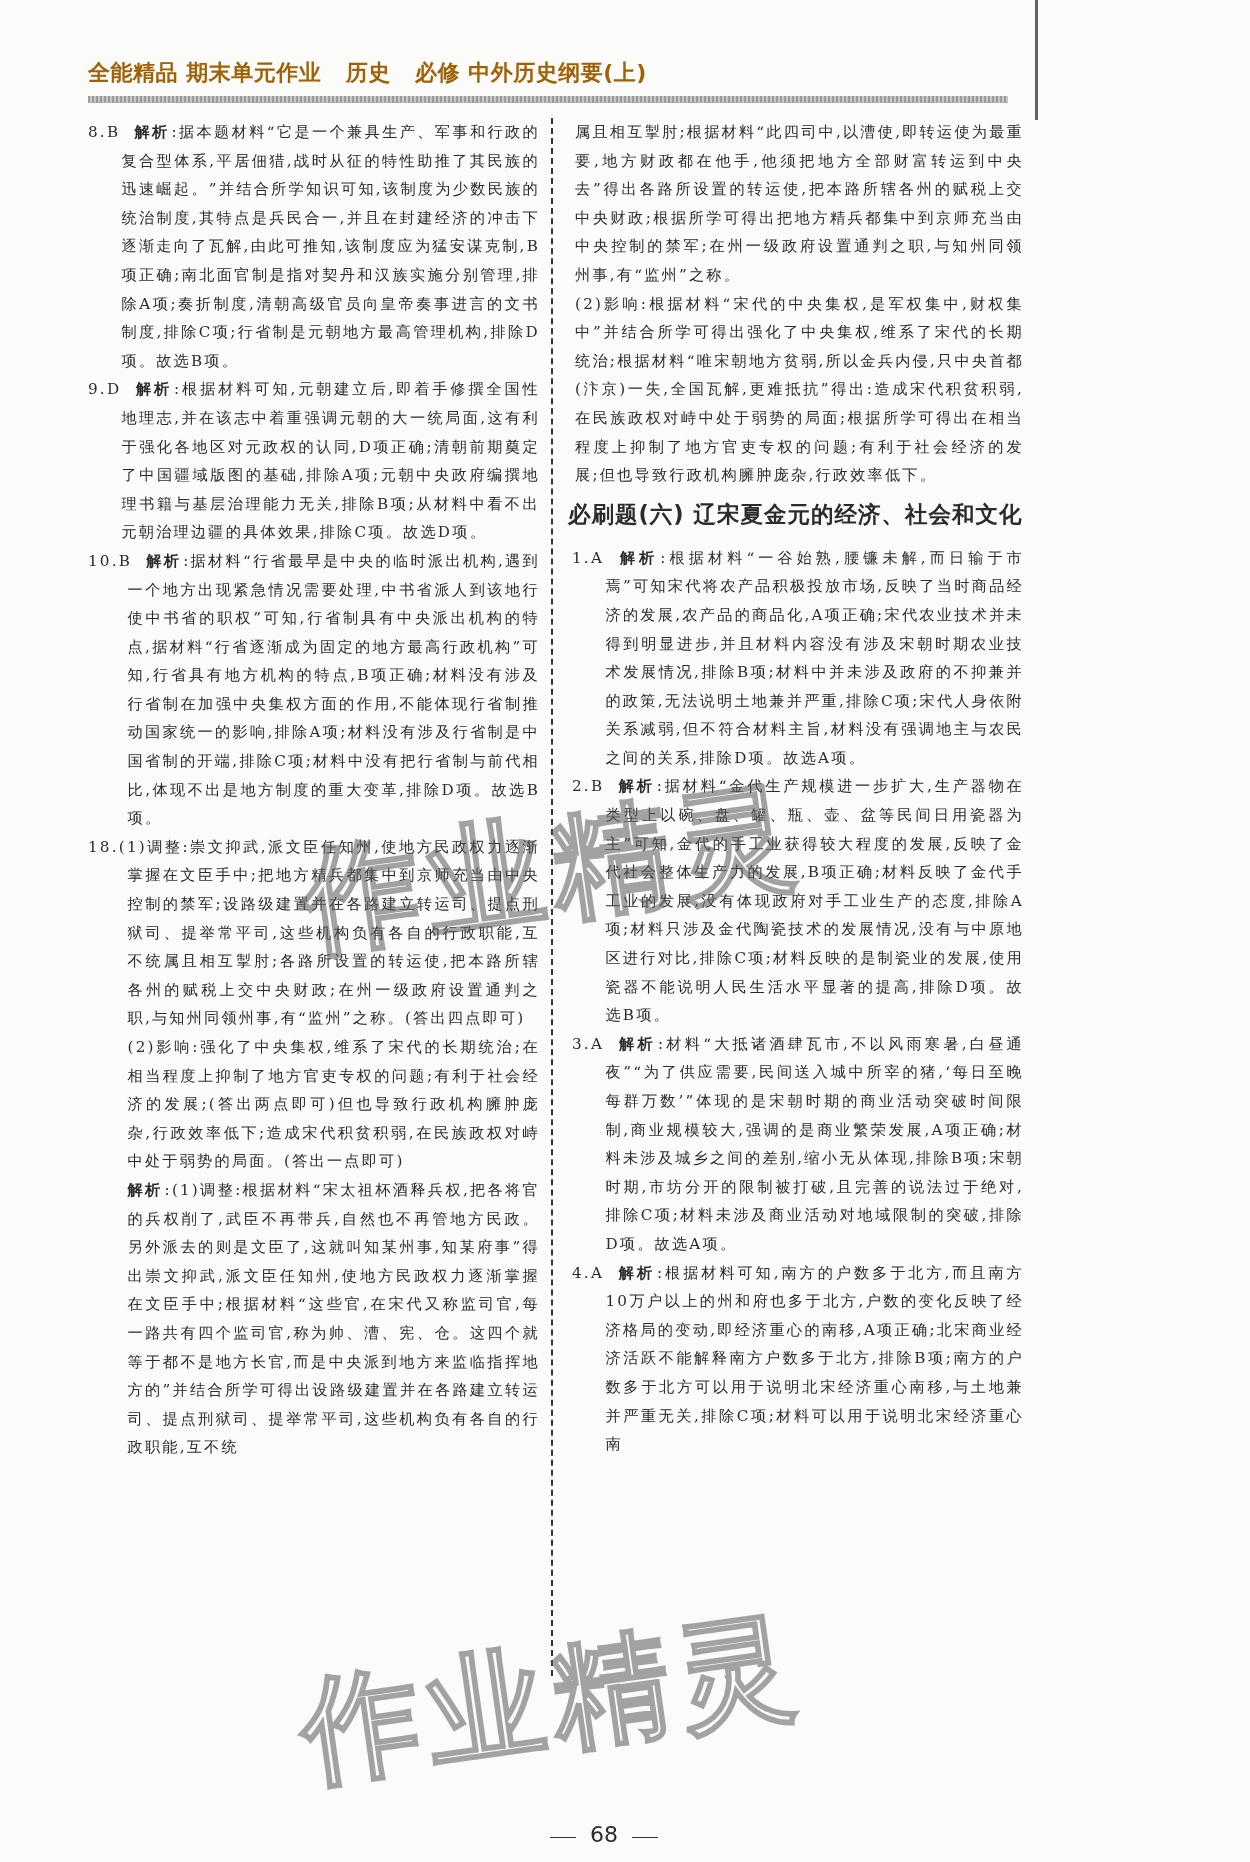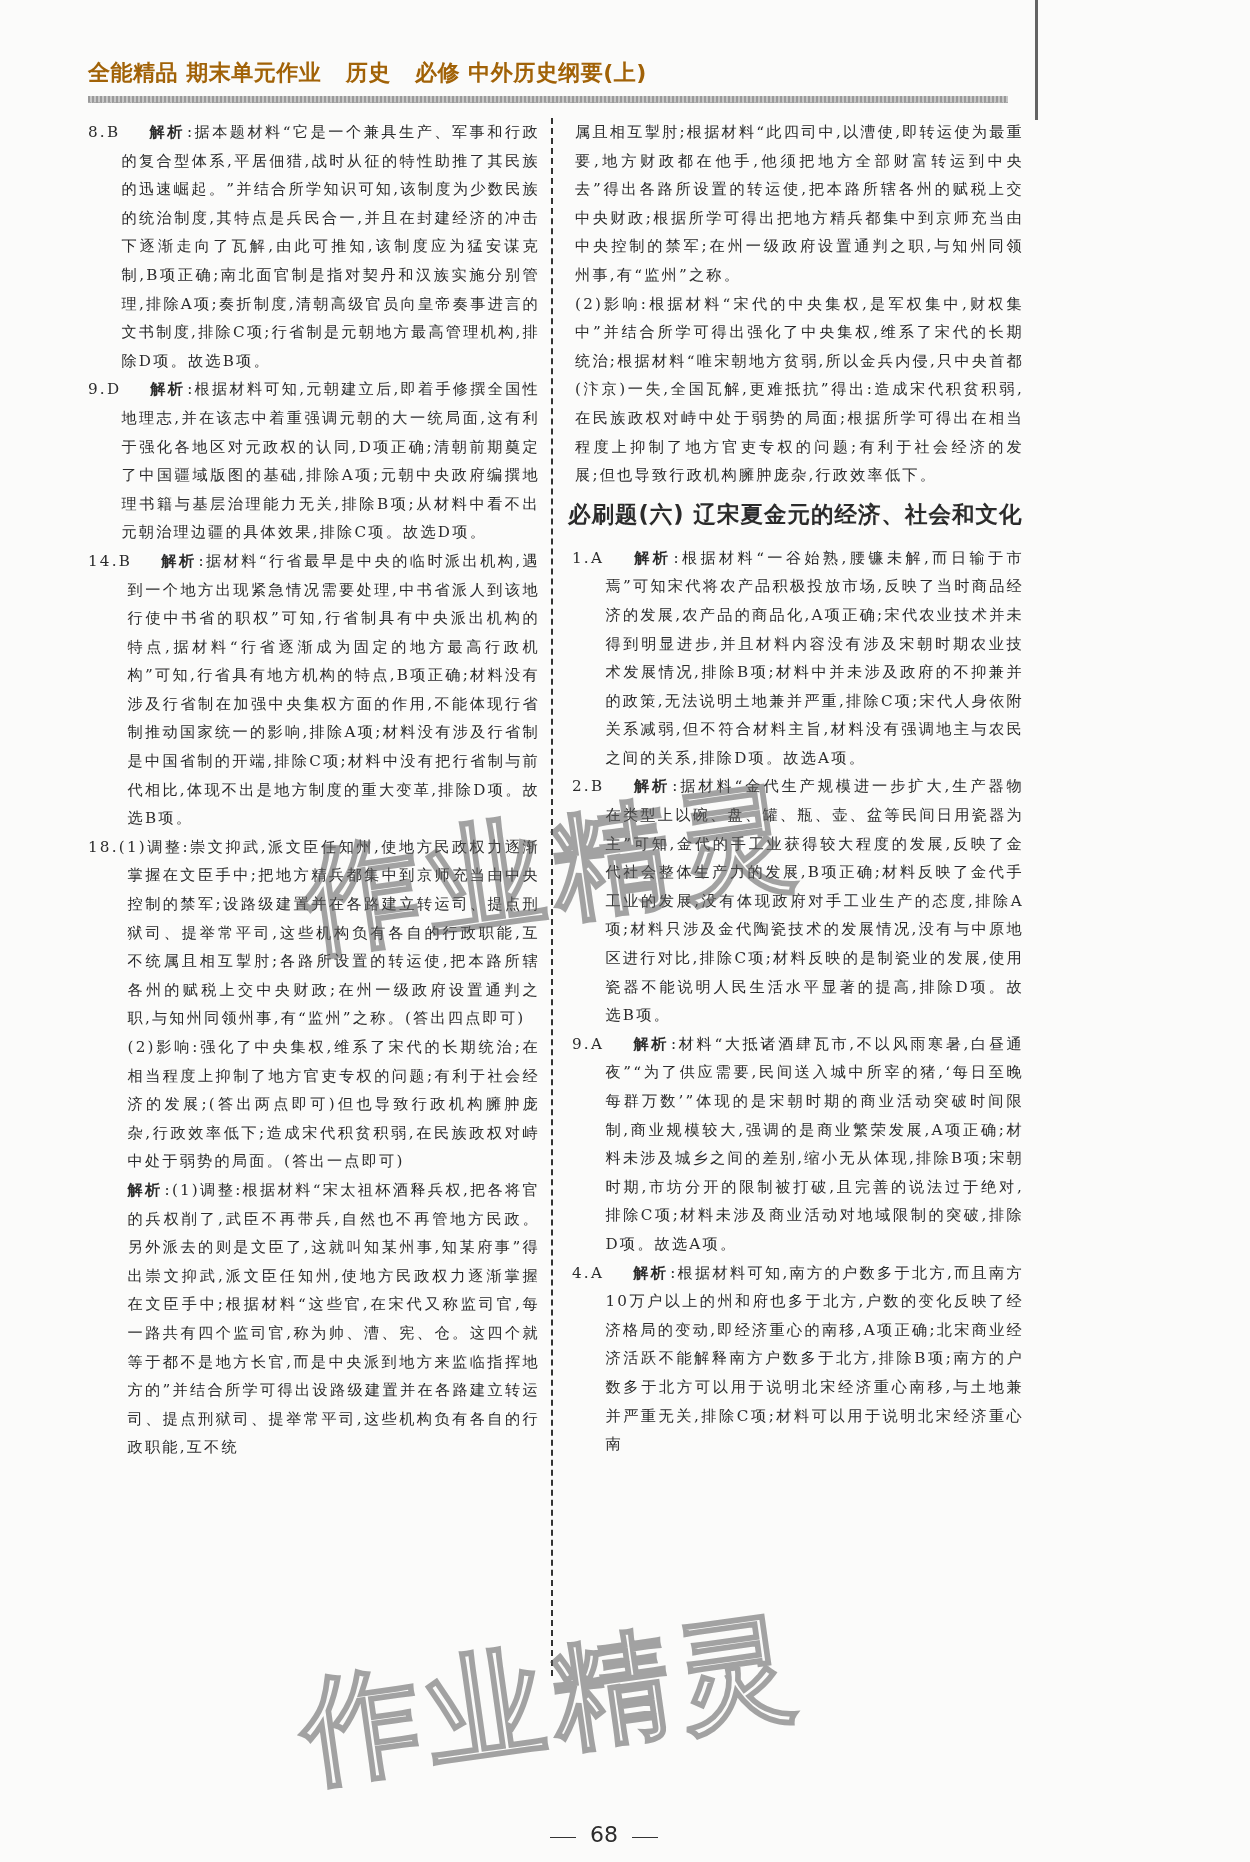--- a/index.html
+++ b/index.html
@@ -22,21 +22,21 @@
     .col-right { left: 572px; width: 452px; }
     .divider {
       position: absolute; left: 551px; top: 118px; width: 0; height: 1558px;
       border-left: 2px dashed #333;
     }
     .item { text-indent: -2.2em; padding-left: 2.2em; text-align: justify; }
     .item.wide { text-indent: -2.6em; padding-left: 2.6em; }
     .sub { padding-left: 2.2em; text-align: justify; }
     .sub.wide { padding-left: 2.6em; }
     .num { font-family: "DejaVu Serif", serif; }
-    .ans-label { font-family: "DejaVu Sans", sans-serif; font-weight: bold; margin: 0 2px 0 29px; }
+    .ans-label { font-family: "DejaVu Sans", sans-serif; font-weight: bold; margin: 0 2px 0 14px; }
     .ans-label.inline { margin-left: 0; }
     .section-title {
       font-family: "DejaVu Sans", "Liberation Sans", sans-serif; font-weight: bold; font-size: 22.5px;
       letter-spacing: 1px; margin: 4px 0 10px -4px; line-height: 40px; white-space: nowrap;
     }
     .page-wrap { position: absolute; left: 432px; top: 1822px; width: 240px; text-align: right; }
     .watermark {
       position: absolute; font-family: "DejaVu Sans", sans-serif; font-weight: bold; font-size: 118px;
       color: transparent; -webkit-text-stroke: 2px rgba(90,90,90,0.55); transform: rotate(-8deg);
       letter-spacing: 8px; pointer-events: none; white-space: nowrap;
@@ -56,21 +56,21 @@
 <div class="divider"></div>
 
 <div class="col col-left">
   <div class="item">
     <span class="num">8.B</span><span class="ans-label">解析</span><span>:据本题材料“它是一个兼具生产、军事和行政的复合型体系,平居佃猎,战时从征的特性助推了其民族的迅速崛起。”并结合所学知识可知,该制度为少数民族的统治制度,其特点是兵民合一,并且在封建经济的冲击下逐渐走向了瓦解,由此可推知,该制度应为猛安谋克制,B项正确;南北面官制是指对契丹和汉族实施分别管理,排除A项;奏折制度,清朝高级官员向皇帝奏事进言的文书制度,排除C项;行省制是元朝地方最高管理机构,排除D项。故选B项。</span>
   </div>
   <div class="item">
     <span class="num">9.D</span><span class="ans-label">解析</span><span>:根据材料可知,元朝建立后,即着手修撰全国性地理志,并在该志中着重强调元朝的大一统局面,这有利于强化各地区对元政权的认同,D项正确;清朝前期奠定了中国疆域版图的基础,排除A项;元朝中央政府编撰地理书籍与基层治理能力无关,排除B项;从材料中看不出元朝治理边疆的具体效果,排除C项。故选D项。</span>
   </div>
   <div class="item wide">
-    <span class="num">14.B</span><span class="ans-label">解析</span><span>:据材料“行省最早是中央的临时派出机构,遇到一个地方出现紧急情况需要处理,中书省派人到该地行使中书省的职权”可知,行省制具有中央派出机构的特点,据材料“行省逐渐成为固定的地方最高行政机构”可知,行省具有地方机构的特点,B项正确;材料没有涉及行省制在加强中央集权方面的作用,不能体现行省制推动国家统一的影响,排除A项;材料没有涉及行省制是中国省制的开端,排除C项;材料中没有把行省制与前代相比,体现不出是地方制度的重大变革,排除D项。故选B项。</span>
+    <span class="num">10.B</span><span class="ans-label">解析</span><span>:据材料“行省最早是中央的临时派出机构,遇到一个地方出现紧急情况需要处理,中书省派人到该地行使中书省的职权”可知,行省制具有中央派出机构的特点,据材料“行省逐渐成为固定的地方最高行政机构”可知,行省具有地方机构的特点,B项正确;材料没有涉及行省制在加强中央集权方面的作用,不能体现行省制推动国家统一的影响,排除A项;材料没有涉及行省制是中国省制的开端,排除C项;材料中没有把行省制与前代相比,体现不出是地方制度的重大变革,排除D项。故选B项。</span>
   </div>
   <div class="item wide">
     <span class="num">18.</span><span>(1)调整:崇文抑武,派文臣任知州,使地方民政权力逐渐掌握在文臣手中;把地方精兵都集中到京师充当由中央控制的禁军;设路级建置并在各路建立转运司、提点刑狱司、提举常平司,这些机构负有各自的行政职能,互不统属且相互掣肘;各路所设置的转运使,把本路所辖各州的赋税上交中央财政;在州一级政府设置通判之职,与知州同领州事,有“监州”之称。(答出四点即可)</span>
   </div>
   <div class="sub wide">(2)影响:强化了中央集权,维系了宋代的长期统治;在相当程度上抑制了地方官吏专权的问题;有利于社会经济的发展;(答出两点即可)但也导致行政机构臃肿庞杂,行政效率低下;造成宋代积贫积弱,在民族政权对峙中处于弱势的局面。(答出一点即可)</div>
   <div class="sub wide">
     <span class="ans-label inline">解析</span><span>:(1)调整:根据材料“宋太祖杯酒释兵权,把各将官的兵权削了,武臣不再带兵,自然也不再管地方民政。另外派去的则是文臣了,这就叫知某州事,知某府事”得出崇文抑武,派文臣任知州,使地方民政权力逐渐掌握在文臣手中;根据材料“这些官,在宋代又称监司官,每一路共有四个监司官,称为帅、漕、宪、仓。这四个就等于都不是地方长官,而是中央派到地方来监临指挥地方的”并结合所学可得出设路级建置并在各路建立转运司、提点刑狱司、提举常平司,这些机构负有各自的行政职能,互不统</span>
   </div>
 </div>
 
@@ -80,21 +80,21 @@
 
   <div class="section-title">必刷题(六)   辽宋夏金元的经济、社会和文化</div>
 
   <div class="item">
     <span class="num">1.A</span><span class="ans-label">解析</span><span>:根据材料“一谷始熟,腰镰未解,而日输于市焉”可知宋代将农产品积极投放市场,反映了当时商品经济的发展,农产品的商品化,A项正确;宋代农业技术并未得到明显进步,并且材料内容没有涉及宋朝时期农业技术发展情况,排除B项;材料中并未涉及政府的不抑兼并的政策,无法说明土地兼并严重,排除C项;宋代人身依附关系减弱,但不符合材料主旨,材料没有强调地主与农民之间的关系,排除D项。故选A项。</span>
   </div>
   <div class="item">
     <span class="num">2.B</span><span class="ans-label">解析</span><span>:据材料“金代生产规模进一步扩大,生产器物在类型上以碗、盘、罐、瓶、壶、盆等民间日用瓷器为主”可知,金代的手工业获得较大程度的发展,反映了金代社会整体生产力的发展,B项正确;材料反映了金代手工业的发展,没有体现政府对手工业生产的态度,排除A项;材料只涉及金代陶瓷技术的发展情况,没有与中原地区进行对比,排除C项;材料反映的是制瓷业的发展,使用瓷器不能说明人民生活水平显著的提高,排除D项。故选B项。</span>
   </div>
   <div class="item">
-    <span class="num">9.A</span><span class="ans-label">解析</span><span>:材料“大抵诸酒肆瓦市,不以风雨寒暑,白昼通夜”“为了供应需要,民间送入城中所宰的猪,‘每日至晚每群万数’”体现的是宋朝时期的商业活动突破时间限制,商业规模较大,强调的是商业繁荣发展,A项正确;材料未涉及城乡之间的差别,缩小无从体现,排除B项;宋朝时期,市坊分开的限制被打破,且完善的说法过于绝对,排除C项;材料未涉及商业活动对地域限制的突破,排除D项。故选A项。</span>
+    <span class="num">3.A</span><span class="ans-label">解析</span><span>:材料“大抵诸酒肆瓦市,不以风雨寒暑,白昼通夜”“为了供应需要,民间送入城中所宰的猪,‘每日至晚每群万数’”体现的是宋朝时期的商业活动突破时间限制,商业规模较大,强调的是商业繁荣发展,A项正确;材料未涉及城乡之间的差别,缩小无从体现,排除B项;宋朝时期,市坊分开的限制被打破,且完善的说法过于绝对,排除C项;材料未涉及商业活动对地域限制的突破,排除D项。故选A项。</span>
   </div>
   <div class="item">
     <span class="num">4.A</span><span class="ans-label">解析</span><span>:根据材料可知,南方的户数多于北方,而且南方10万户以上的州和府也多于北方,户数的变化反映了经济格局的变动,即经济重心的南移,A项正确;北宋商业经济活跃不能解释南方户数多于北方,排除B项;南方的户数多于北方可以用于说明北宋经济重心南移,与土地兼并严重无关,排除C项;材料可以用于说明北宋经济重心南</span>
   </div>
 </div>
 
 <div class="watermark" style="left:300px; top:790px;">作业精灵</div>
 <div class="watermark" style="left:300px; top:1620px;">作业精灵</div>
 
 <div class="page-wrap">

